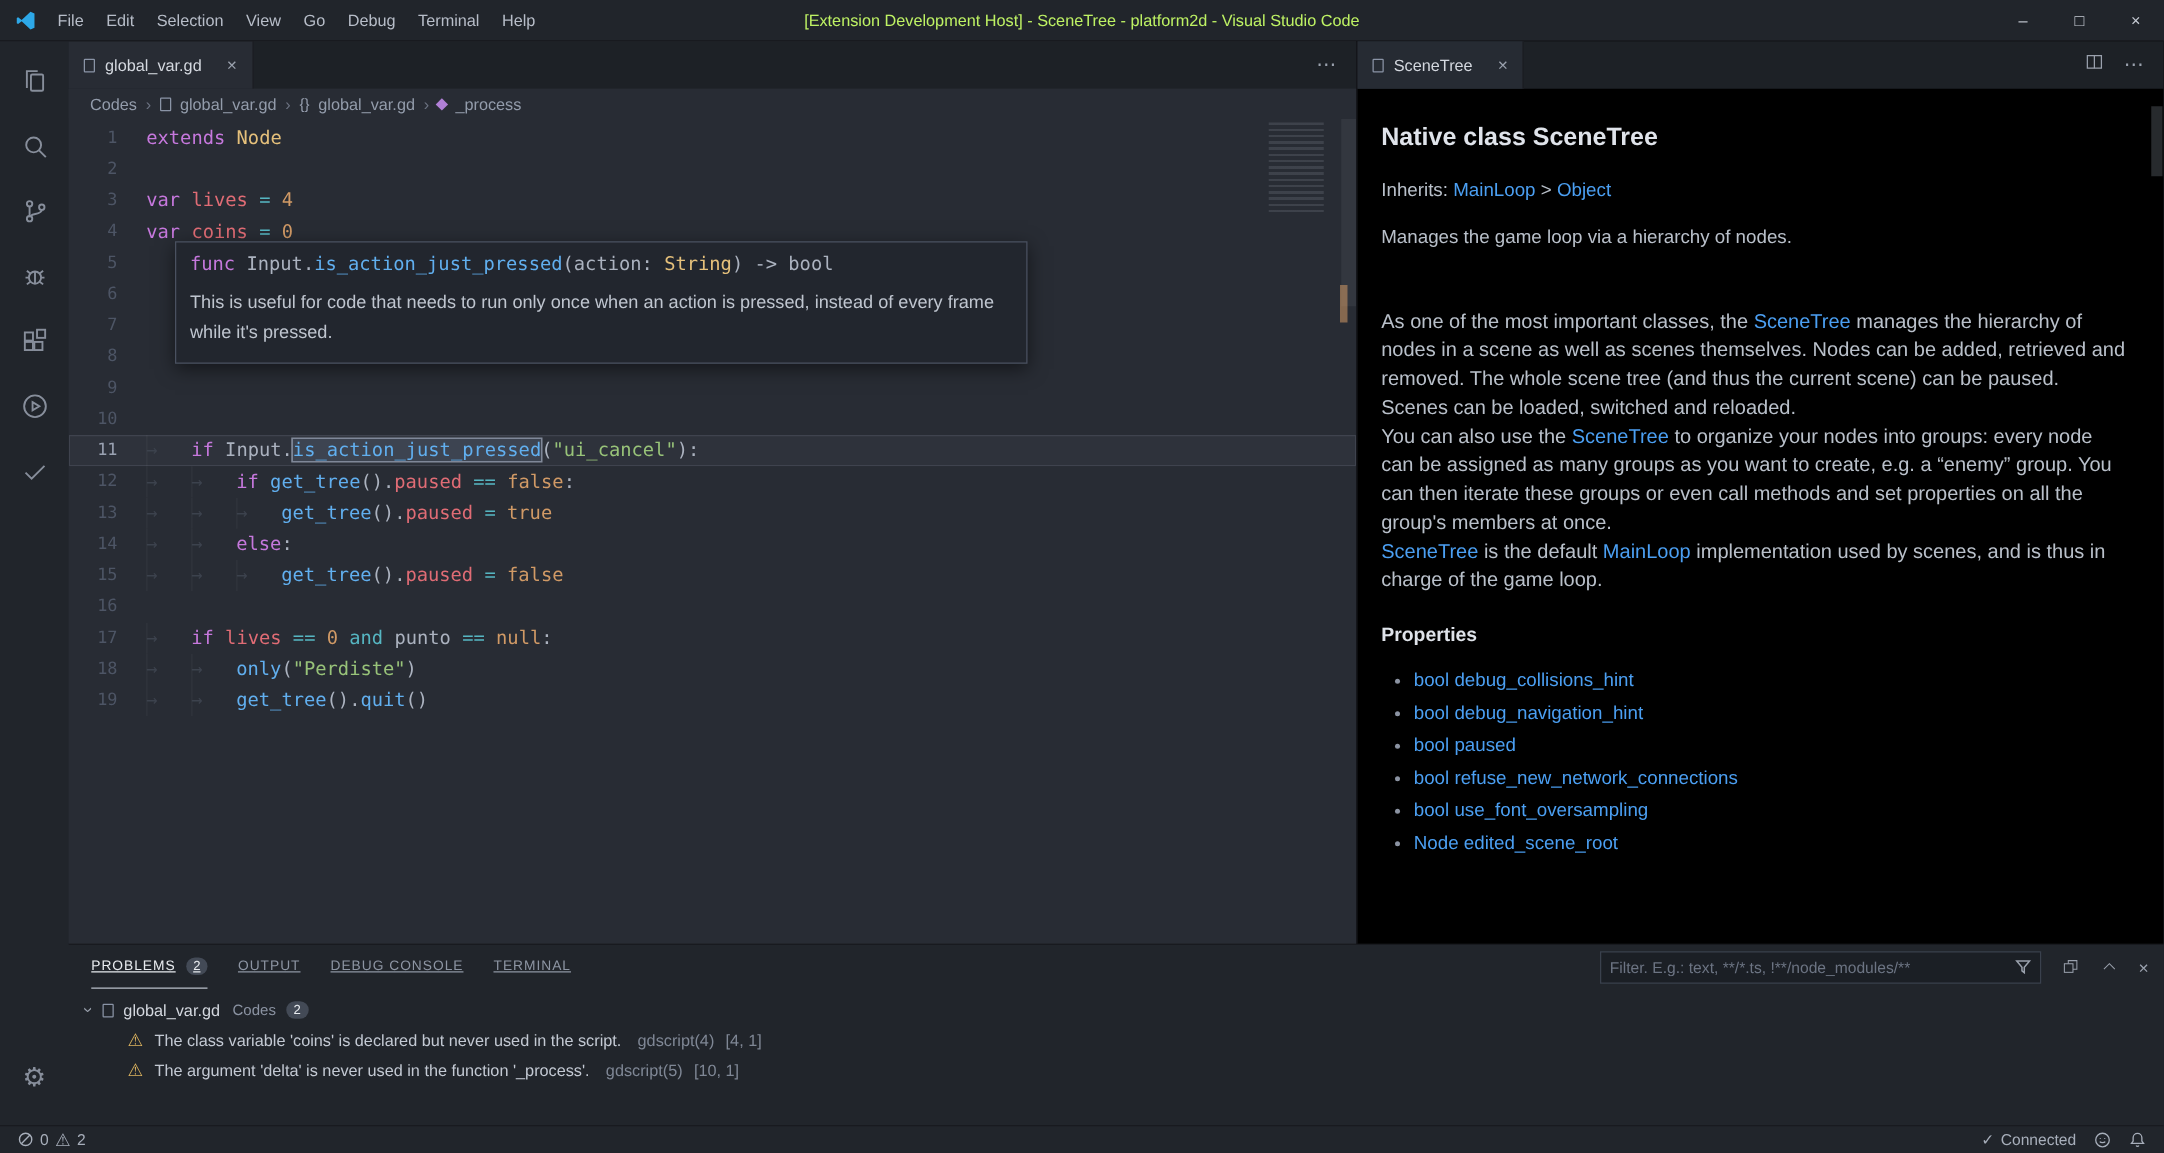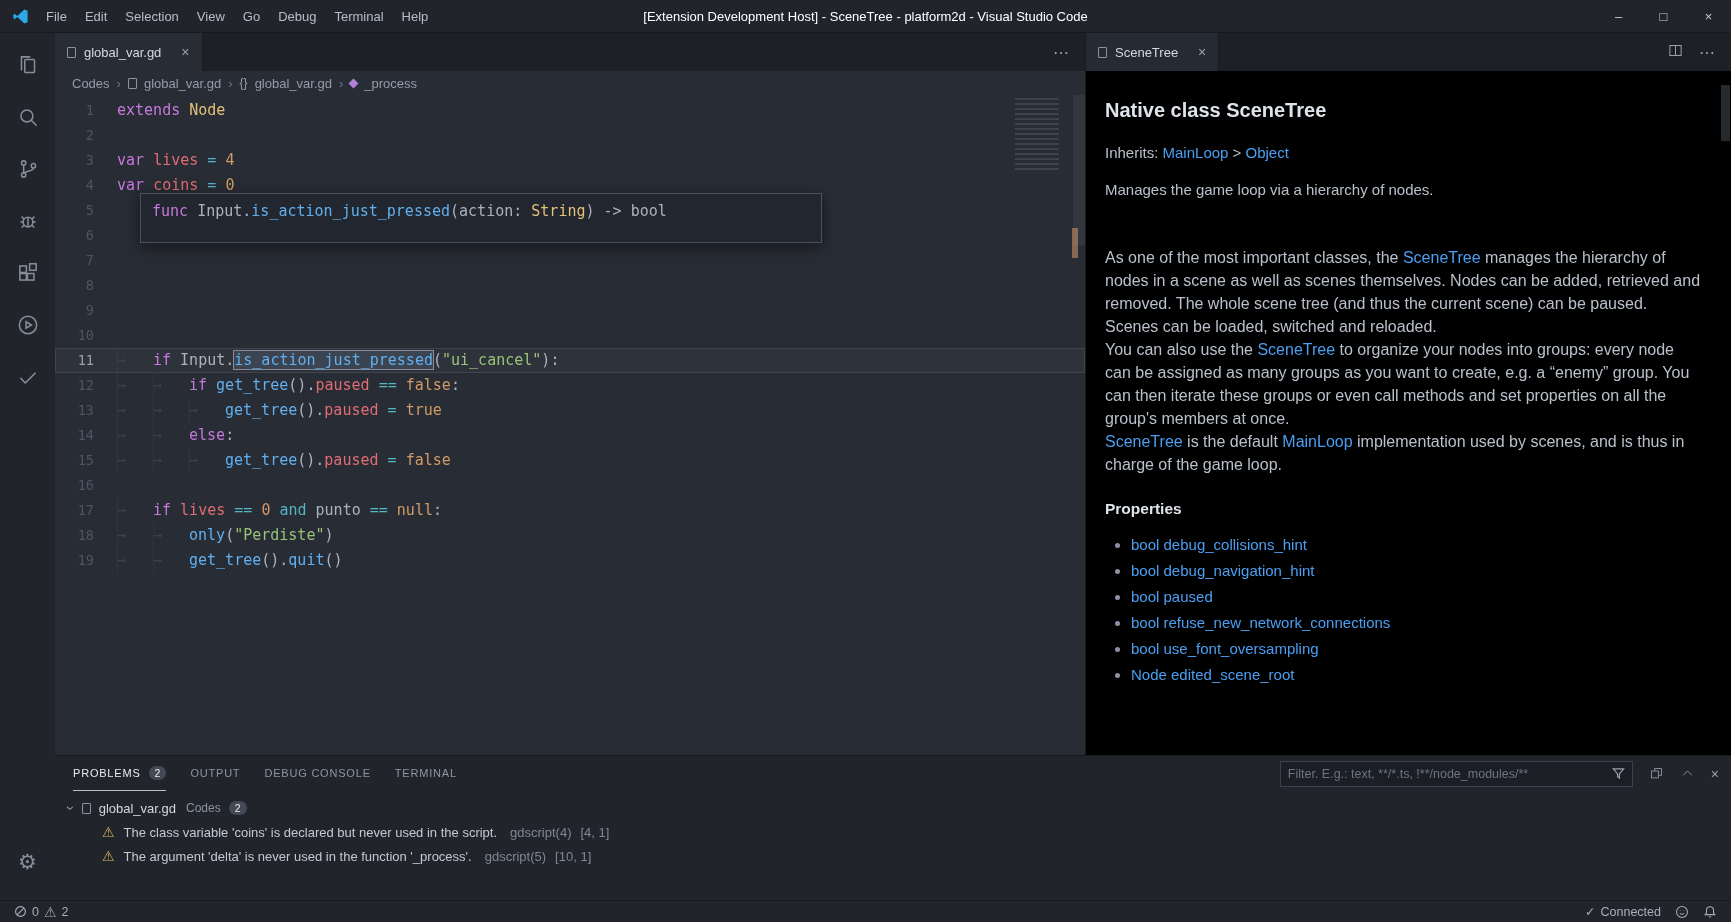--- a/index.html
+++ b/index.html
@@ -5,21 +5,21 @@
   * { margin:0; padding:0; box-sizing:border-box; }
   html,body { width:1731px; height:922px; overflow:hidden; background:#181a1f; }
   .app { width:1731px; height:922px; display:flex; flex-direction:column; background:#282c34;
          font-family:"Liberation Sans", sans-serif; color:#abb2bf; }
 
   
   .titlebar { height:33px; flex:none; background:#21252b; border-bottom:1px solid #181a1f;
               display:flex; align-items:center; position:relative; }
   .logo { margin:0 8px 0 12px; display:flex; }
   .menu-item { padding:0 9px; font-size:13px; color:#b7bdc8; line-height:33px; cursor:default; }
-  .wtitle { position:absolute; left:50%; transform:translateX(-50%); font-size:13px; color:#ffffff; white-space:nowrap; }
+  .wtitle { position:absolute; left:50%; transform:translateX(-50%); font-size:13px; color:#bef264; white-space:nowrap; }
   .win-controls { margin-left:auto; display:flex; height:100%; }
   .win-btn { width:45px; display:flex; align-items:center; justify-content:center; color:#c6cbd4; font-size:13px; }
 
   
   .main { flex:1; display:flex; min-height:0; }
   .activitybar { width:55px; flex:none; background:#21252b; display:flex; flex-direction:column;
                  align-items:center; padding-top:6px; }
   .ab-item { width:55px; height:52px; display:flex; align-items:center; justify-content:center; }
   .ab-item svg { stroke:#878e9b; fill:none; stroke-width:1.4; }
   .ab-spacer { flex:1; }
@@ -91,21 +91,21 @@
   .props { list-style:disc; padding-left:26px; }
   .props li { font-size:15px; line-height:26px; color:#8b93a2; }
   .doc-scroll { position:absolute; right:1px; top:52px; width:9px; height:56px; background:rgba(130,138,150,.3); }
 
   
   .panel { height:145px; flex:none; border-top:1px solid #181a1f; background:#21252b;
            display:flex; flex-direction:column; }
   .panel-header { height:35px; flex:none; display:flex; align-items:center; padding:0 12px 0 18px; }
   #panel-tabs { display:flex; align-items:center; height:100%; }
   .ptab { display:flex; align-items:center; gap:8px; font-size:11px; letter-spacing:.8px; color:#8d95a3;
-          margin-right:24px; height:35px; border-bottom:1px solid transparent; }
+          margin-right:24px; height:35px; border-bottom:1px solid transparent;text-decoration:underline; }
   .ptab.active { color:#e8ebef; border-bottom-color:#b9c0ca; }
   .pbadge { background:#434a56; border-radius:10px; padding:1px 6px; font-size:10.5px; color:#e8ebef; letter-spacing:0; }
   .panel-right { margin-left:auto; display:flex; align-items:center; gap:16px; }
   .filterbox { width:353px; height:25px; background:#1b1f25; border:1px solid #3a414d;
                display:flex; align-items:center; padding:12px 7px; gap:6px; }
   .filterbox input { flex:1; background:transparent; border:0; outline:0; color:#ccd2db; font-size:12.5px;
                      font-family:"Liberation Sans", sans-serif; }
   .filterbox input::placeholder { color:#6c7483; }
   .picon { color:#9aa1ad; display:flex; align-items:center; font-size:14px; }
   .picon svg { stroke:#9aa1ad; fill:none; stroke-width:1.3; }
@@ -256,20 +256,21 @@
                 <div class="code-line"><span class="ln">18</span><span class="lc"><span class="tab-ind">→</span><span class="tab-ind">→</span><span class="tok fn">only</span><span class="tok plain">(</span><span class="tok str">"Perdiste"</span><span class="tok plain">)</span></span></div>
                 <div class="code-line"><span class="ln">19</span><span class="lc"><span class="tab-ind">→</span><span class="tab-ind">→</span><span class="tok fn">get_tree</span><span class="tok plain">().</span><span class="tok fn">quit</span><span class="tok plain">()</span></span></div>
               </div>
             <div class="minimap"></div>
             <div class="scroll-thumb"></div>
             <div class="ruler-mark"></div>
 
             <div class="hover">
               <div class="hover-sig" id="hover-sig"><span class="tok kw">func</span><span class="tok plain"> Input.</span><span class="tok fn">is_action_just_pressed</span><span class="tok plain">(action: </span><span class="tok type">String</span><span class="tok plain">) -&gt; bool</span></div>
               <div class="hover-body" id="hover-body">
+                  <div class="hover-p">This is useful for code that needs to run only once when an action is pressed, instead of every frame while it's pressed.</div>
                 </div>
             </div>
           </div>
         </div>
 
         <div class="docs-panel">
           <div class="tabbar">
             <div class="tab doc">
               <span class="file-ico"></span>
               <span>SceneTree</span>

